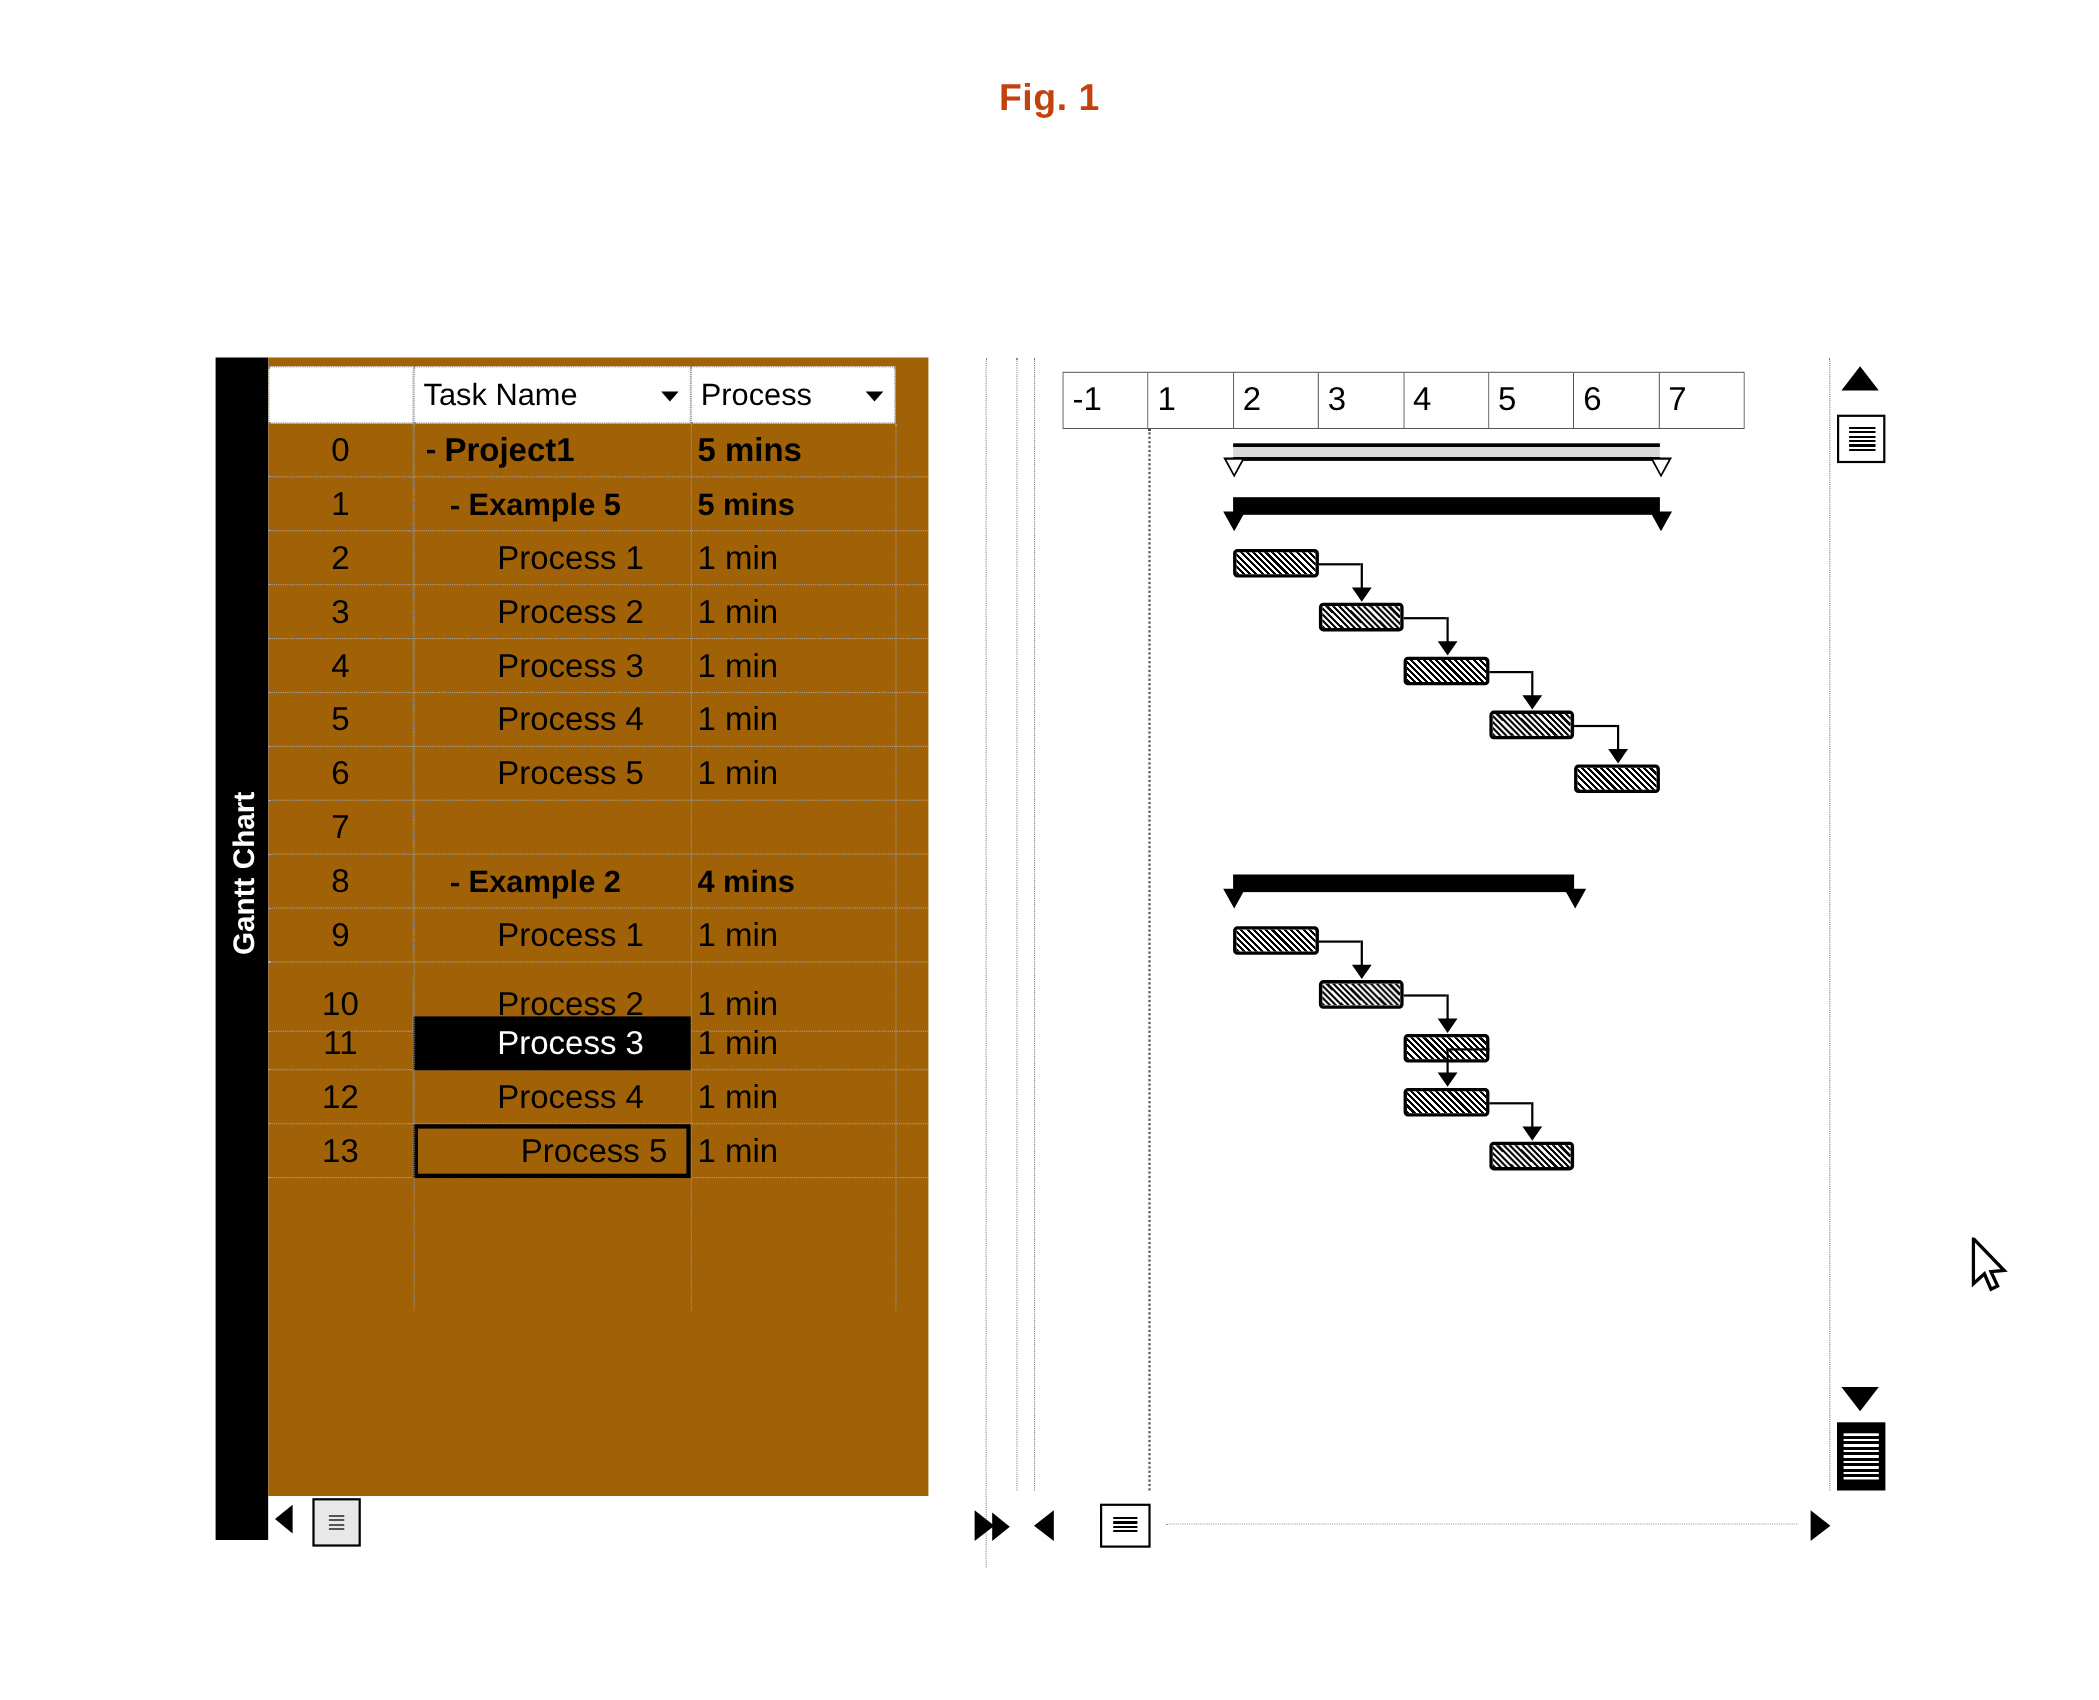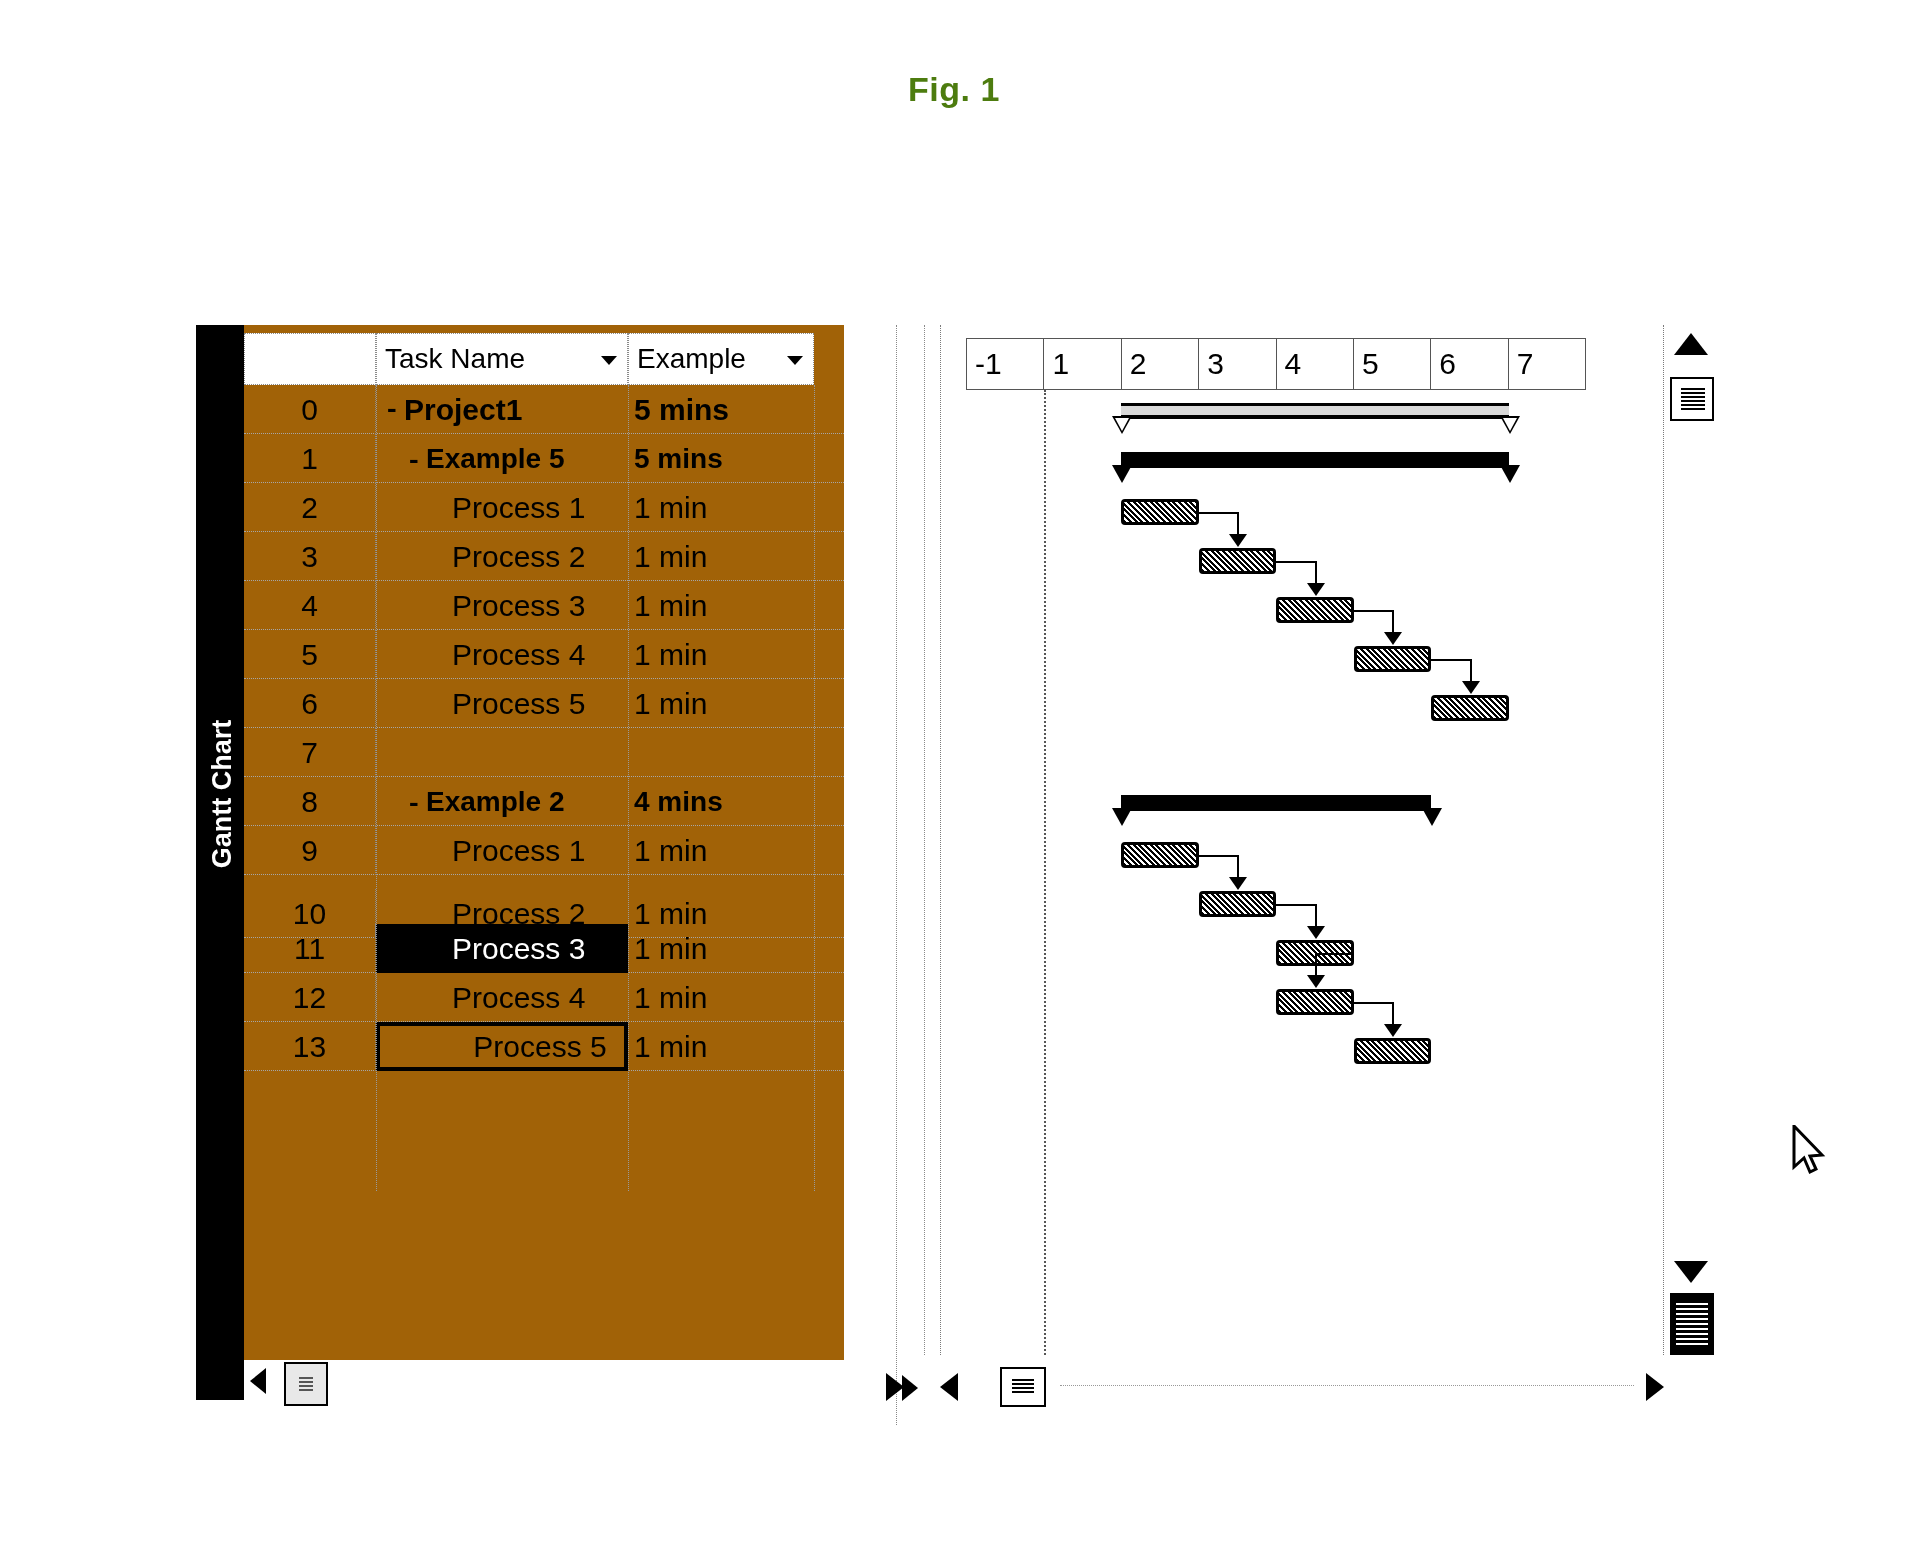--- a/index.html
+++ b/index.html
@@ -17,21 +17,21 @@
 
   
   #fig-title {
     position: absolute;
     top: 70px;
     left: 0;
     width: 1908px;
     text-align: center;
     font-size: 34px;
     font-weight: bold;
-    color: #4d7c0f;
+    color: #c2410c;
     letter-spacing: 0.5px;
   }
 
   
   #app-window {
     position: absolute;
     left: 196px;
     top: 325px;
     width: 1520px;
     height: 1100px;
@@ -462,21 +462,21 @@
 
   <div id="table-pane">
 
     <div id="table-header">
       <div id="col-head-idspacer"></div>
       <div class="col-head" id="col-head-taskname">
         <span>Task Name</span>
         <span class="arrow"></span>
       </div>
       <div class="col-head" id="col-head-duration">
-        <span>Example</span>
+        <span>Process</span>
         <span class="arrow"></span>
       </div>
     </div>
 
     <div id="table-body">
         <div class="trow lvl-0" style="top: 0px;">
           <div class="rowline"></div>
           <div class="cell-id">0</div>
           <div class="cell-name">
             <span class="expander">-</span>

